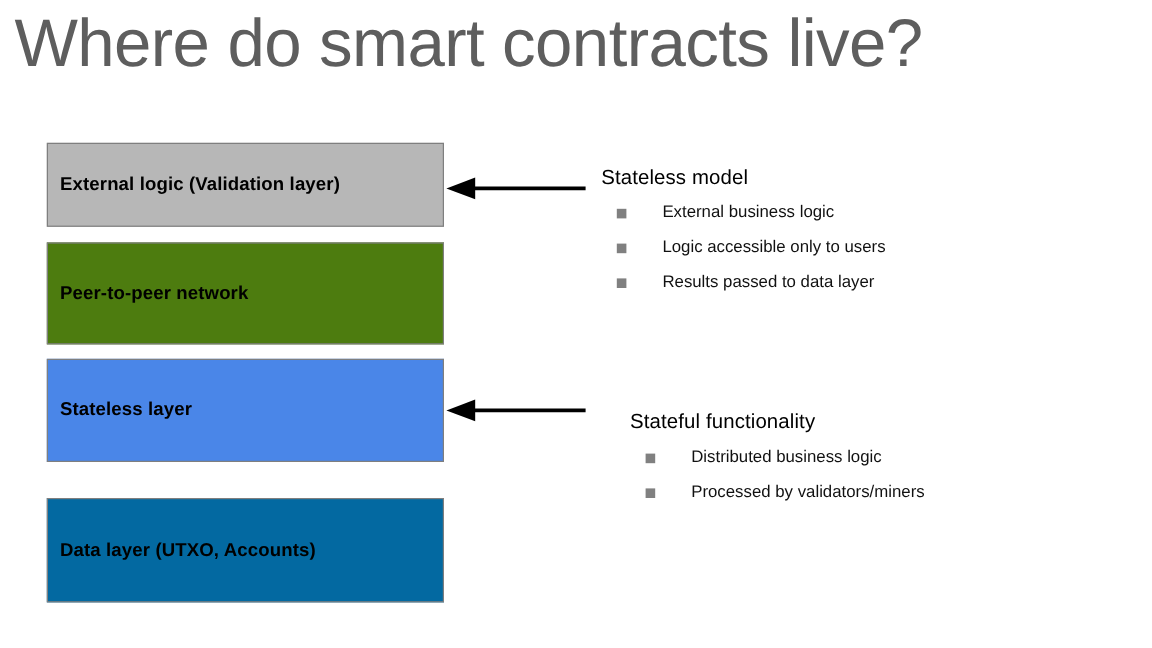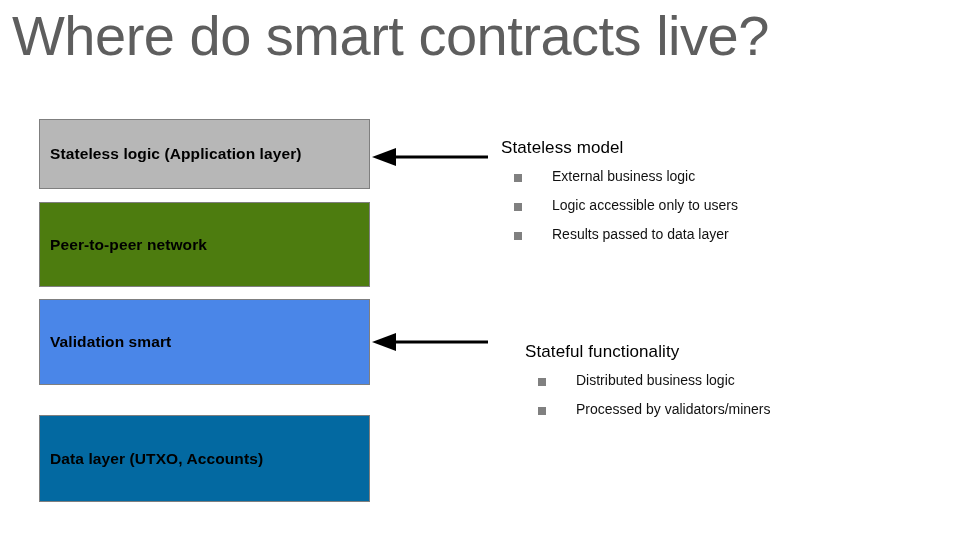--- a/index.html
+++ b/index.html
@@ -110,29 +110,29 @@
   }
 </style>
 </head>
 <body>
 
 <div id="slide">
 
   <div id="slide-title">Where do smart contracts live?</div>
 
   <div class="layer-box" id="box-application">
-    <span class="layer-label">Stateless logic (Application layer)</span>
+    <span class="layer-label">External logic (Validation layer)</span>
   </div>
 
   <div class="layer-box" id="box-p2p">
     <span class="layer-label">Peer-to-peer network</span>
   </div>
 
   <div class="layer-box" id="box-validation">
-    <span class="layer-label">Validation smart</span>
+    <span class="layer-label">Stateless layer</span>
   </div>
 
   <div class="layer-box" id="box-data">
     <span class="layer-label">Data layer (UTXO, Accounts)</span>
   </div>
 
   <div class="arrow" id="arrow-application">
     <svg width="120" height="24" viewBox="0 0 120 24">
       <line x1="24" y1="12" x2="118" y2="12" stroke="#000000" stroke-width="3.2"></line>
       <polygon points="2,12 26,3 26,21" fill="#000000"></polygon>

